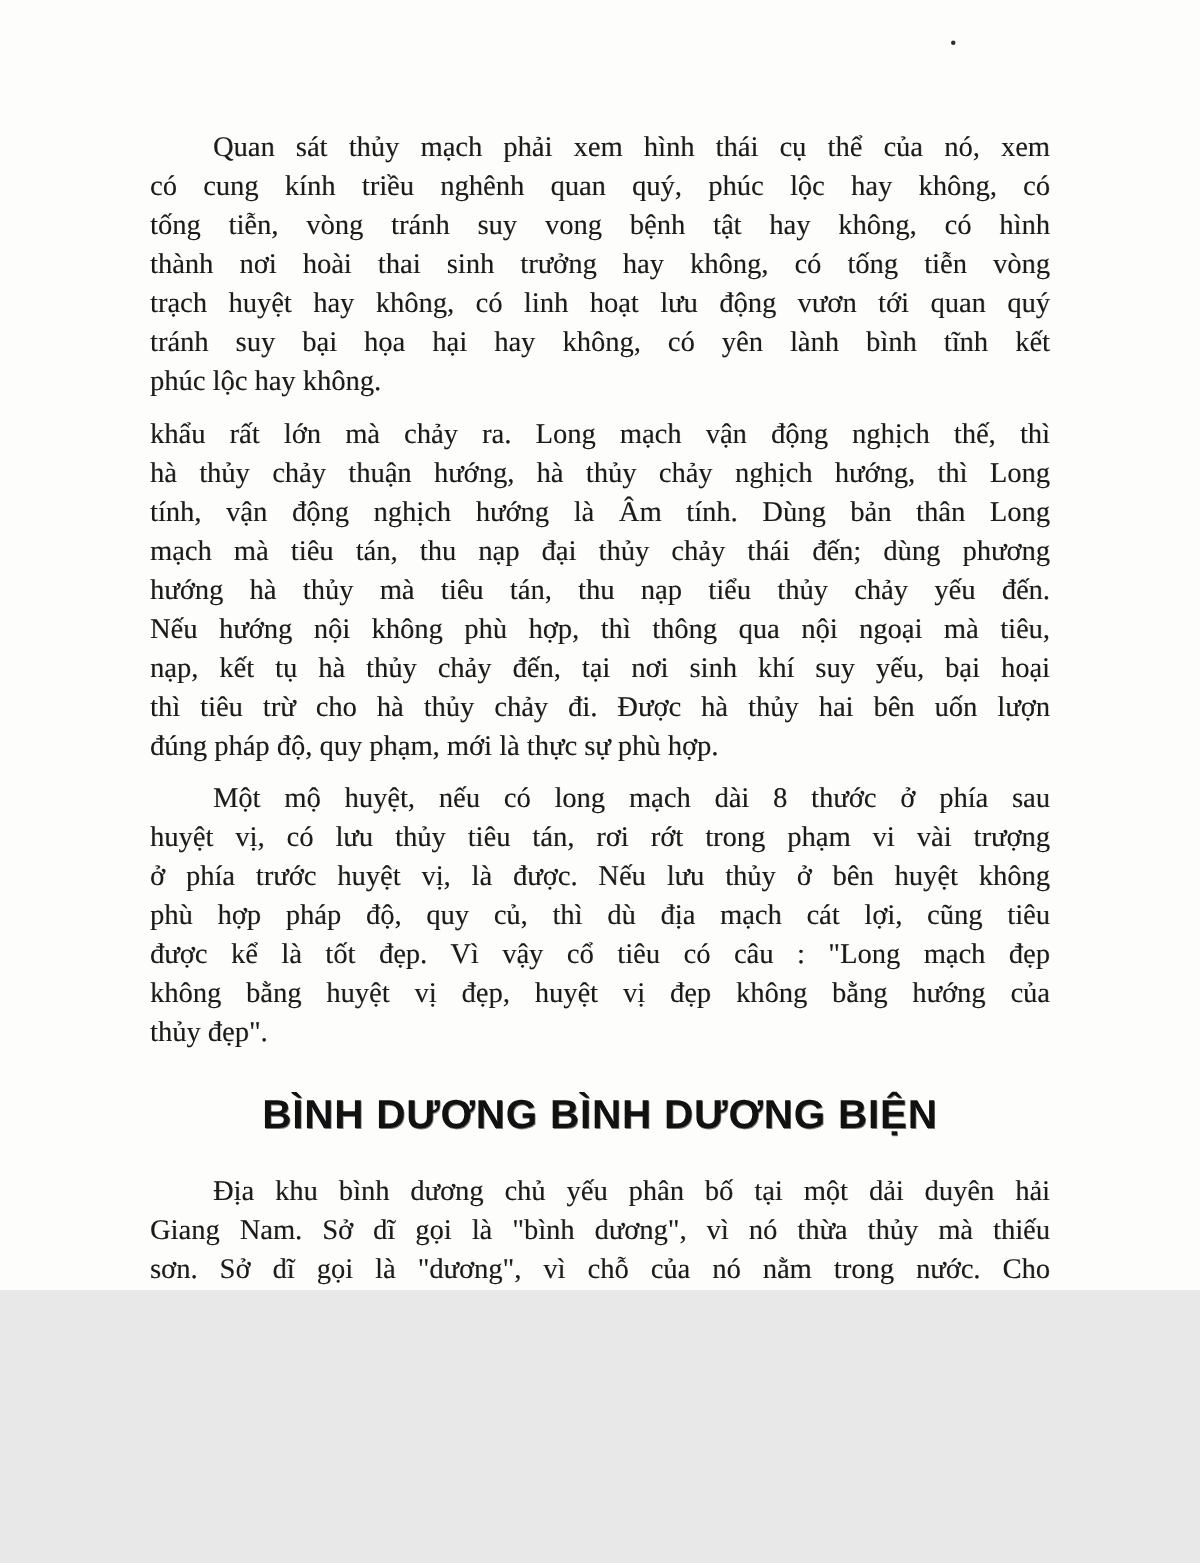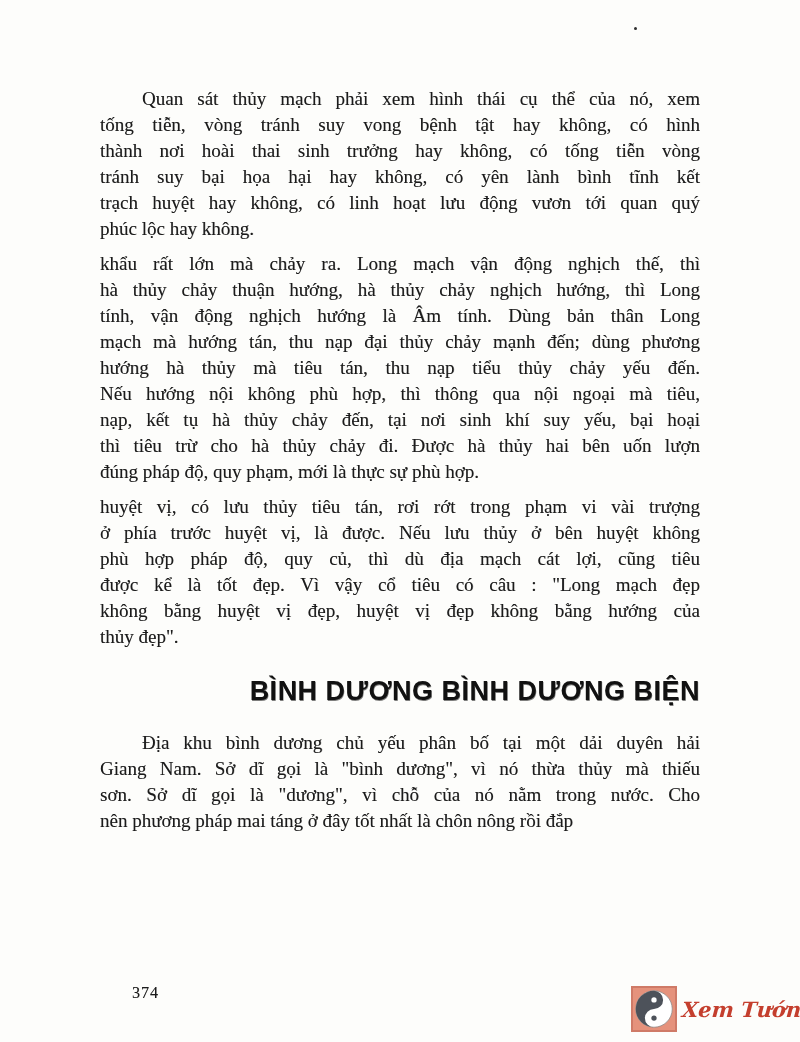--- a/index.html
+++ b/index.html
@@ -10,21 +10,21 @@
     --wm-logo-border:#cf7a67;
   }
   html,body{margin:0;padding:0;}
   body{
     background:#e8e8e8;
     font-family:"Liberation Serif", serif;
   }
   .page{
     position:relative;
     width:800px;
-    height:1042px;
+    height:860px;
     margin:0 auto;
     background:var(--page-bg);
     overflow:hidden;
     color:var(--ink);
   }
   .body-text{
     position:absolute;
     left:100px;
     top:86px;
     width:600px;
@@ -35,21 +35,21 @@
   .para{margin:0 0 9px 0;}
   .line{
     text-align:justify;
     text-align-last:justify;
     white-space:normal;
   }
   .line.first{padding-left:42px;}
   .line.last{text-align-last:left;}
   .chapter-heading{
     margin:28px 0 26px 0;
-    text-align:right;
+    text-align:center;
     font-family:"Liberation Sans", sans-serif;
     font-weight:bold;
     font-size:27px;
     letter-spacing:0.5px;
     color:#111;
     text-shadow:0.5px 0.5px 0 rgba(0,0,0,0.5);
   }
   .page-number{
     position:absolute;
     left:132px;
@@ -100,38 +100,40 @@
 <body>
 
 <div class="page">
 
   <div class="scan-speck"></div>
 
   <div class="body-text">
     <div>
         <div class="para">
           <div class="line first">Quan sát thủy mạch phải xem hình thái cụ thể của nó, xem</div>
+          <div class="line">có cung kính triều nghênh quan quý, phúc lộc hay không, có</div>
           <div class="line">tống tiễn, vòng tránh suy vong bệnh tật hay không, có hình</div>
           <div class="line">thành nơi hoài thai sinh trưởng hay không, có tống tiễn vòng</div>
+          <div class="line">trạch huyệt hay không, có linh hoạt lưu động vươn tới quan quý</div>
           <div class="line">tránh suy bại họa hại hay không, có yên lành bình tĩnh kết</div>
-          <div class="line">trạch huyệt hay không, có linh hoạt lưu động vươn tới quan quý</div>
           <div class="line last">phúc lộc hay không.</div>
         </div>
         <div class="para">
           <div class="line">khẩu rất lớn mà chảy ra. Long mạch vận động nghịch thế, thì</div>
           <div class="line">hà thủy chảy thuận hướng, hà thủy chảy nghịch hướng, thì Long</div>
           <div class="line">tính, vận động nghịch hướng là Âm tính. Dùng bản thân Long</div>
-          <div class="line">mạch mà hướng tán, thu nạp đại thủy chảy mạnh đến; dùng phương</div>
+          <div class="line">mạch mà tiêu tán, thu nạp đại thủy chảy thái đến; dùng phương</div>
           <div class="line">hướng hà thủy mà tiêu tán, thu nạp tiểu thủy chảy yếu đến.</div>
           <div class="line">Nếu hướng nội không phù hợp, thì thông qua nội ngoại mà tiêu,</div>
           <div class="line">nạp, kết tụ hà thủy chảy đến, tại nơi sinh khí suy yếu, bại hoại</div>
           <div class="line">thì tiêu trừ cho hà thủy chảy đi. Được hà thủy hai bên uốn lượn</div>
           <div class="line last">đúng pháp độ, quy phạm, mới là thực sự phù hợp.</div>
         </div>
         <div class="para">
+          <div class="line first">Một mộ huyệt, nếu có long mạch dài 8 thước ở phía sau</div>
           <div class="line">huyệt vị, có lưu thủy tiêu tán, rơi rớt trong phạm vi vài trượng</div>
           <div class="line">ở phía trước huyệt vị, là được. Nếu lưu thủy ở bên huyệt không</div>
           <div class="line">phù hợp pháp độ, quy củ, thì dù địa mạch cát lợi, cũng tiêu</div>
           <div class="line">được kể là tốt đẹp. Vì vậy cổ tiêu có câu : "Long mạch đẹp</div>
           <div class="line">không bằng huyệt vị đẹp, huyệt vị đẹp không bằng hướng của</div>
           <div class="line last">thủy đẹp".</div>
         </div>
       </div>
 
     <div class="chapter-heading">BÌNH DƯƠNG BÌNH DƯƠNG BIỆN</div>

